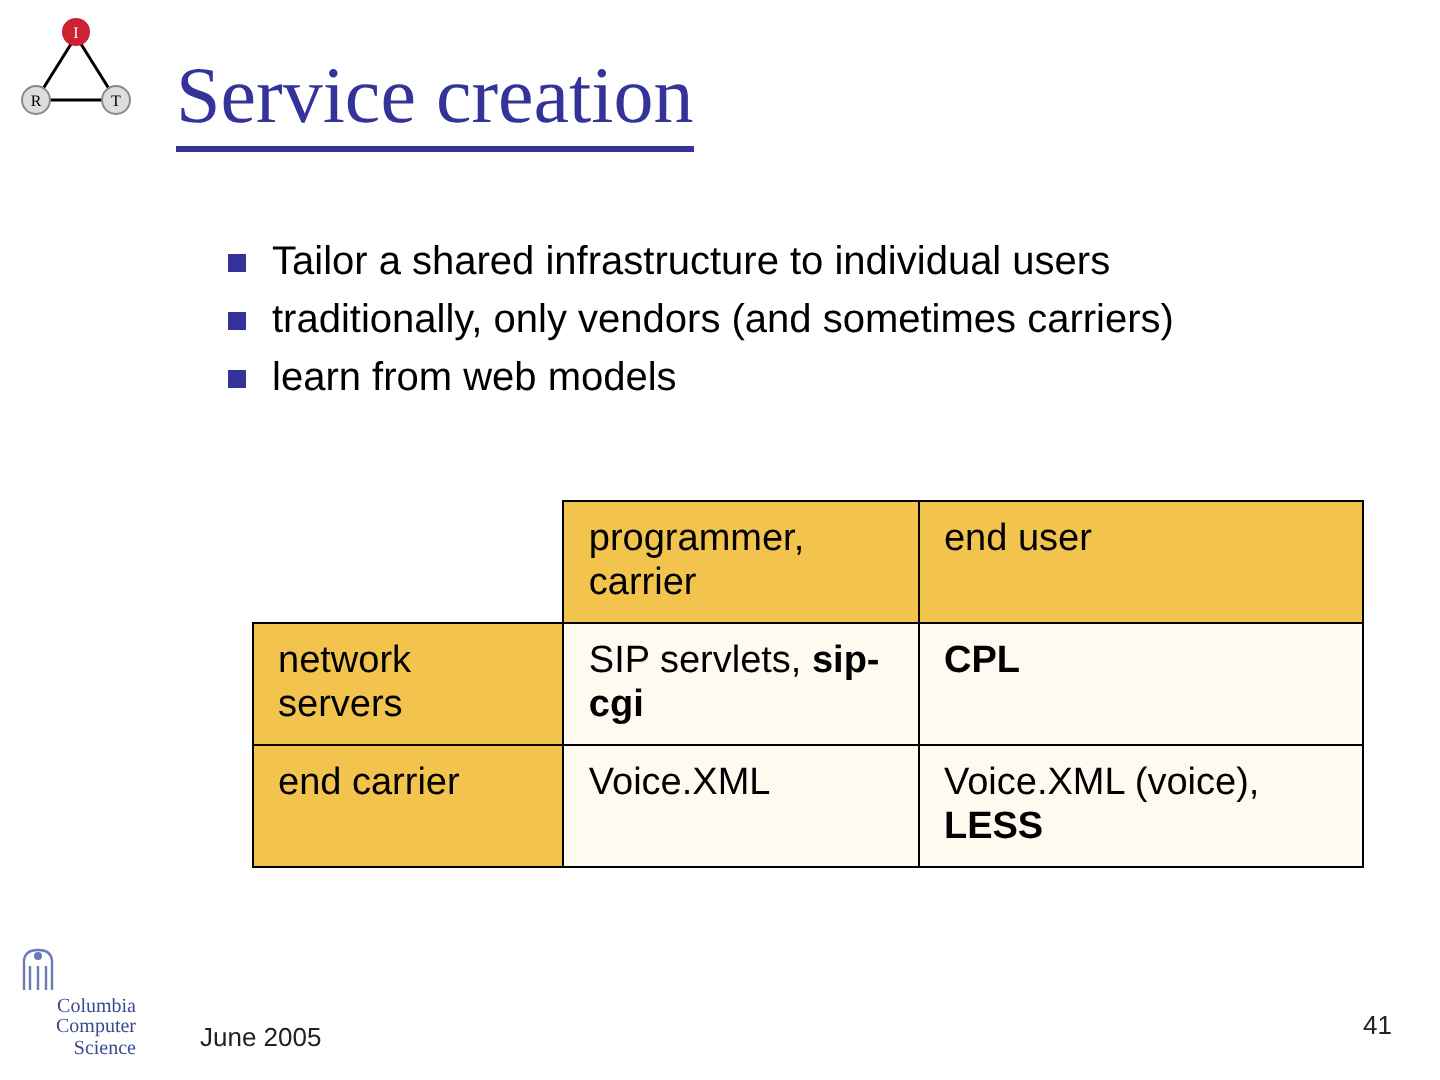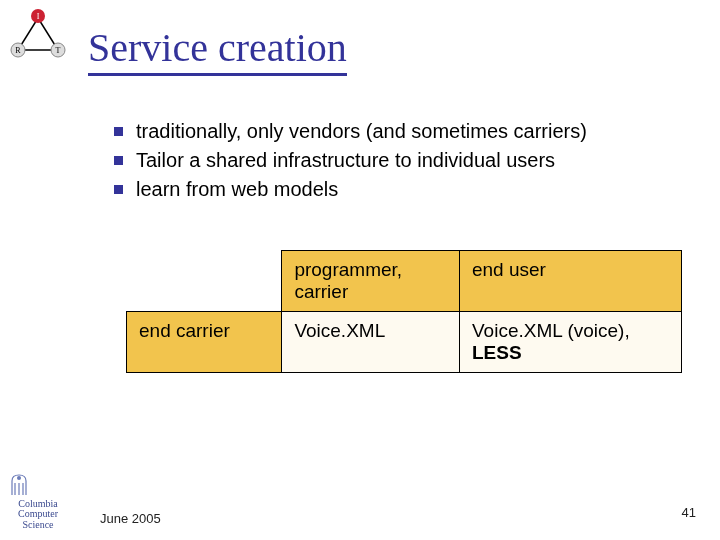--- a/index.html
+++ b/index.html
@@ -15,21 +15,21 @@
   td { border: 1px solid #000; padding: 8px 12px; font-size: 19px; vertical-align: top; }
   td.hdr-empty { border: none; background: transparent; }
   td.col-hdr { background: #f2c44d; }
   td.row-hdr { background: #f2c44d; }
   td.cell { background: #fefaf0; }
   .col-a { width: 28%; }
   .col-b { width: 32%; }
   .col-c { width: 40%; }
   .footer-date { position: absolute; bottom: 14px; left: 100px; font-size: 13px; color: #222; }
   .footer-num { position: absolute; bottom: 20px; right: 24px; font-size: 13px; color: #222; }
-  .logo-cs { position: absolute; bottom: 10px; left: 8px; width: 60px; font-family: Georgia, serif; font-size: 10px; color: #3b4a8f; line-height: 1.05; text-align: center; }
+  .logo-cs { position: absolute; bottom: 10px; left: 8px; width: 60px; font-family: Georgia, serif; font-size: 10px; color: #3b4a8f; line-height: 1.05; text-align: right; }
   .logo-cs svg { display: block; margin-bottom: 2px; }
 </style>
 </head>
 <body>
 
 <div class="slide">
 
   <svg class="logo-irt" viewBox="0 0 60 52">
     <line x1="30" y1="10" x2="10" y2="42" stroke="#000" stroke-width="1.5"></line>
     <line x1="30" y1="10" x2="50" y2="42" stroke="#000" stroke-width="1.5"></line>
@@ -38,32 +38,37 @@
     <circle cx="10" cy="42" r="7" fill="#ddd" stroke="#888"></circle>
     <circle cx="50" cy="42" r="7" fill="#ddd" stroke="#888"></circle>
     <text x="30" y="11" text-anchor="middle" font-size="8" fill="#fff" font-family="Verdana">I</text>
     <text x="10" y="45" text-anchor="middle" font-size="8" fill="#000" font-family="Verdana">R</text>
     <text x="50" y="45" text-anchor="middle" font-size="8" fill="#000" font-family="Verdana">T</text>
   </svg>
 
   <div class="title">Service creation</div>
 
   <ul class="bullets">
+    <li>Tailor a shared infrastructure to individual users</li>
     <li>traditionally, only vendors (and sometimes carriers)</li>
-    <li>Tailor a shared infrastructure to individual users</li>
     <li>learn from web models</li>
   </ul>
 
   <div class="tablewrap">
     <table>
       <tbody>
           <tr>
         <td class="hdr-empty col-a"></td>
         <td class="col-hdr col-b">programmer, carrier</td>
         <td class="col-hdr col-c">end user</td>
+      </tr>
+      <tr>
+        <td class="row-hdr col-a">network servers</td>
+        <td class="cell col-b"><span>SIP servlets, </span><b>sip-cgi</b></td>
+        <td class="cell col-c"><b>CPL</b></td>
       </tr>
       <tr>
         <td class="row-hdr col-a">end carrier</td>
         <td class="cell col-b"><span>Voice.XML</span></td>
         <td class="cell col-c"><span>Voice.XML (voice), </span><b>LESS</b></td>
       </tr>
     </tbody>
       </table>
   </div>
 

